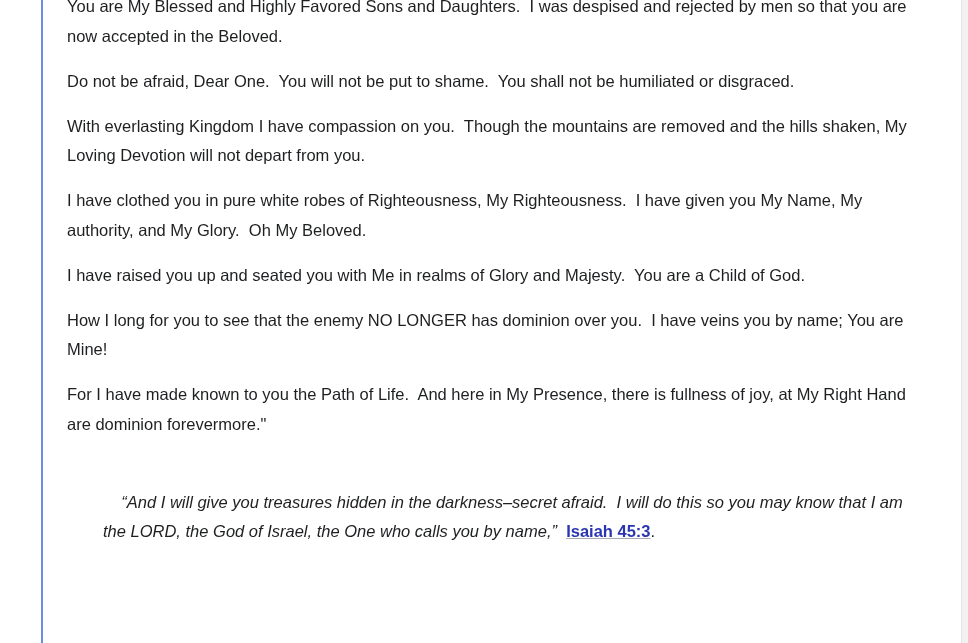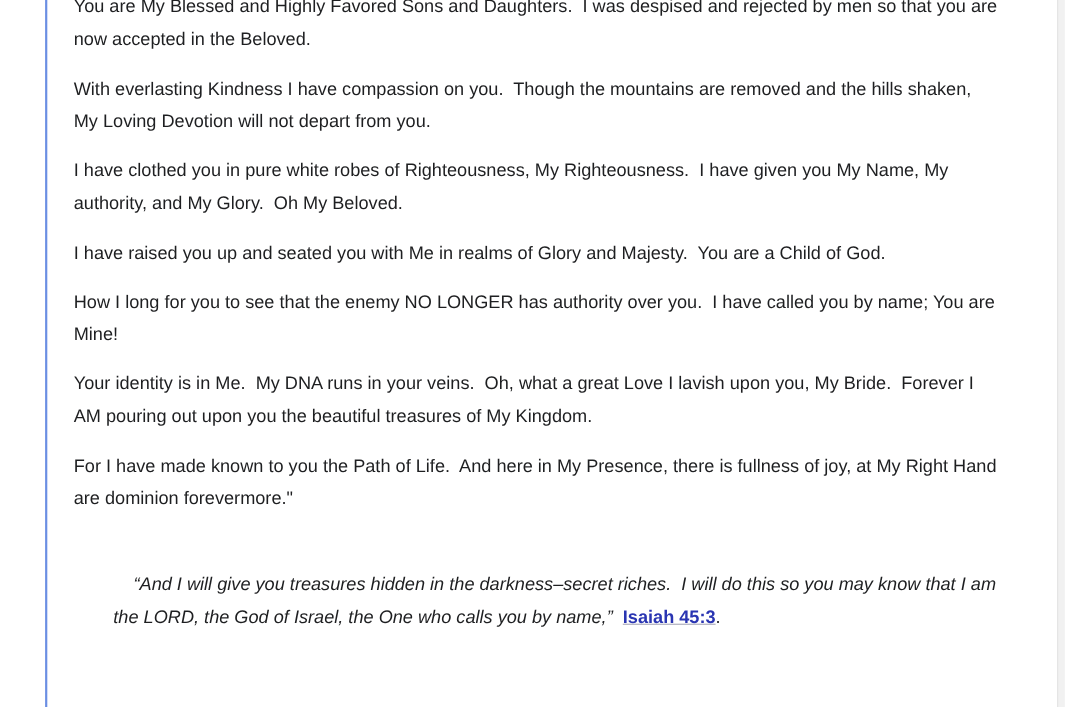--- a/index.html
+++ b/index.html
@@ -62,25 +62,25 @@
     font-style: normal;
   }
 </style>
 </head>
 <body>
 
 <div class="quote-border"></div>
 
 <div class="article">
   <p>You are My Blessed and Highly Favored Sons and Daughters.  I was despised and rejected by men so that you are now accepted in the Beloved.</p>
-  <p>With everlasting Kindness I have compassion on you.  Though the mountains are removed and the hills shaken, My Loving Devotion will not depart from you.</p>
+  <p>Do not be afraid, Dear One.  You will not be put to shame.  You shall not be humiliated or disgraced.</p>
+  <p>With everlasting Kingdom I have compassion on you.  Though the mountains are removed and the hills shaken, My Loving Devotion will not depart from you.</p>
   <p>I have clothed you in pure white robes of Righteousness, My Righteousness.  I have given you My Name, My authority, and My Glory.  Oh My Beloved.</p>
   <p>I have raised you up and seated you with Me in realms of Glory and Majesty.  You are a Child of God.</p>
-  <p>How I long for you to see that the enemy NO LONGER has authority over you.  I have called you by name; You are Mine!</p>
-  <p>Your identity is in Me.  My DNA runs in your veins.  Oh, what a great Love I lavish upon you, My Bride.  Forever I AM pouring out upon you the beautiful treasures of My Kingdom.</p>
+  <p>How I long for you to see that the enemy NO LONGER has dominion over you.  I have veins you by name; You are Mine!</p>
   <p>For I have made known to you the Path of Life.  And here in My Presence, there is fullness of joy, at My Right Hand are dominion forevermore."</p>
 
   <div class="scripture-quote">
-    <span>“And I will give you treasures hidden in the darkness–secret riches.  I will do this so you may know that I am the LORD, the God of Israel, the One who calls you by name,”  </span><a href="#" class="scripture-link">Isaiah 45:3</a><span class="quote-after">.</span>
+    <span>“And I will give you treasures hidden in the darkness–secret afraid.  I will do this so you may know that I am the LORD, the God of Israel, the One who calls you by name,”  </span><a href="#" class="scripture-link">Isaiah 45:3</a><span class="quote-after">.</span>
   </div>
 </div>
 
 <div class="scrollbar-track"></div>
 
 </body></html>

